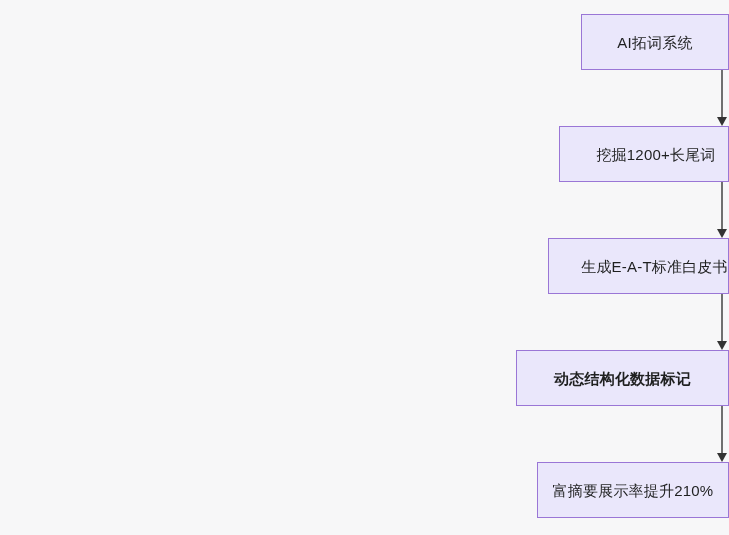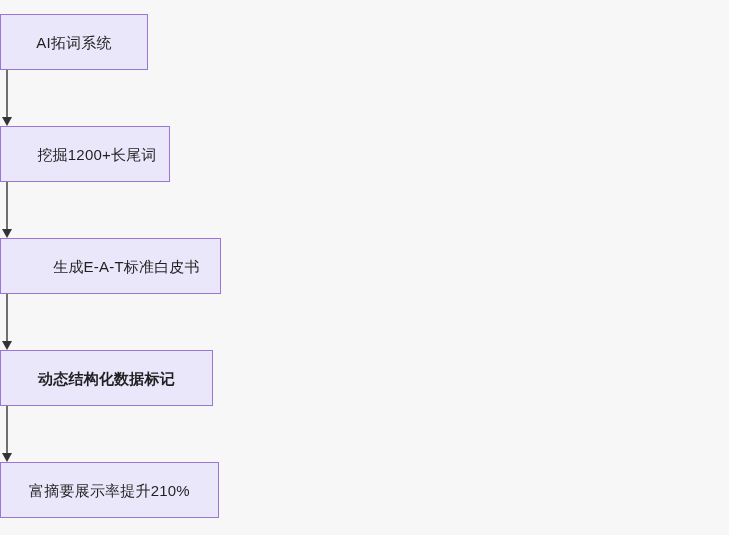--- a/index.html
+++ b/index.html
@@ -19,43 +19,43 @@
     height: 535px;
   }
   .flow-column {
     position: absolute;
     left: 0;
     top: 0;
     width: 729px;
     height: 535px;
     display: flex;
     flex-direction: column;
-    align-items: flex-start;
+    align-items: flex-end;
   }
   .node {
     box-sizing: border-box;
     background: #eae7fb;
     border: 1.4px solid #9a76d6;
     color: #1f2020;
     font-size: 15px;
     line-height: 1;
     letter-spacing: 0.2px;
     display: flex;
     align-items: center;
     justify-content: center;
     height: 56px;
     flex: 0 0 auto;
     text-align: center;
     white-space: nowrap;
   }
   .node-0 { width: 148px; margin-top: 14px; }
   .node-1 { width: 170px; padding-left: 24px; }
-  .node-2 { width: 221px; padding-left: 32px; }
+  .node-2 { width: 181px; padding-left: 32px; }
   .node-3 { width: 213px; font-weight: bold; }
-  .node-4 { width: 219px; }
+  .node-4 { width: 192px; }
 
   .connector {
     position: relative;
     width: 14px;
     height: 56px;
     flex: 0 0 auto;
   }
   .connector .line {
     position: absolute;
     left: 50%;

